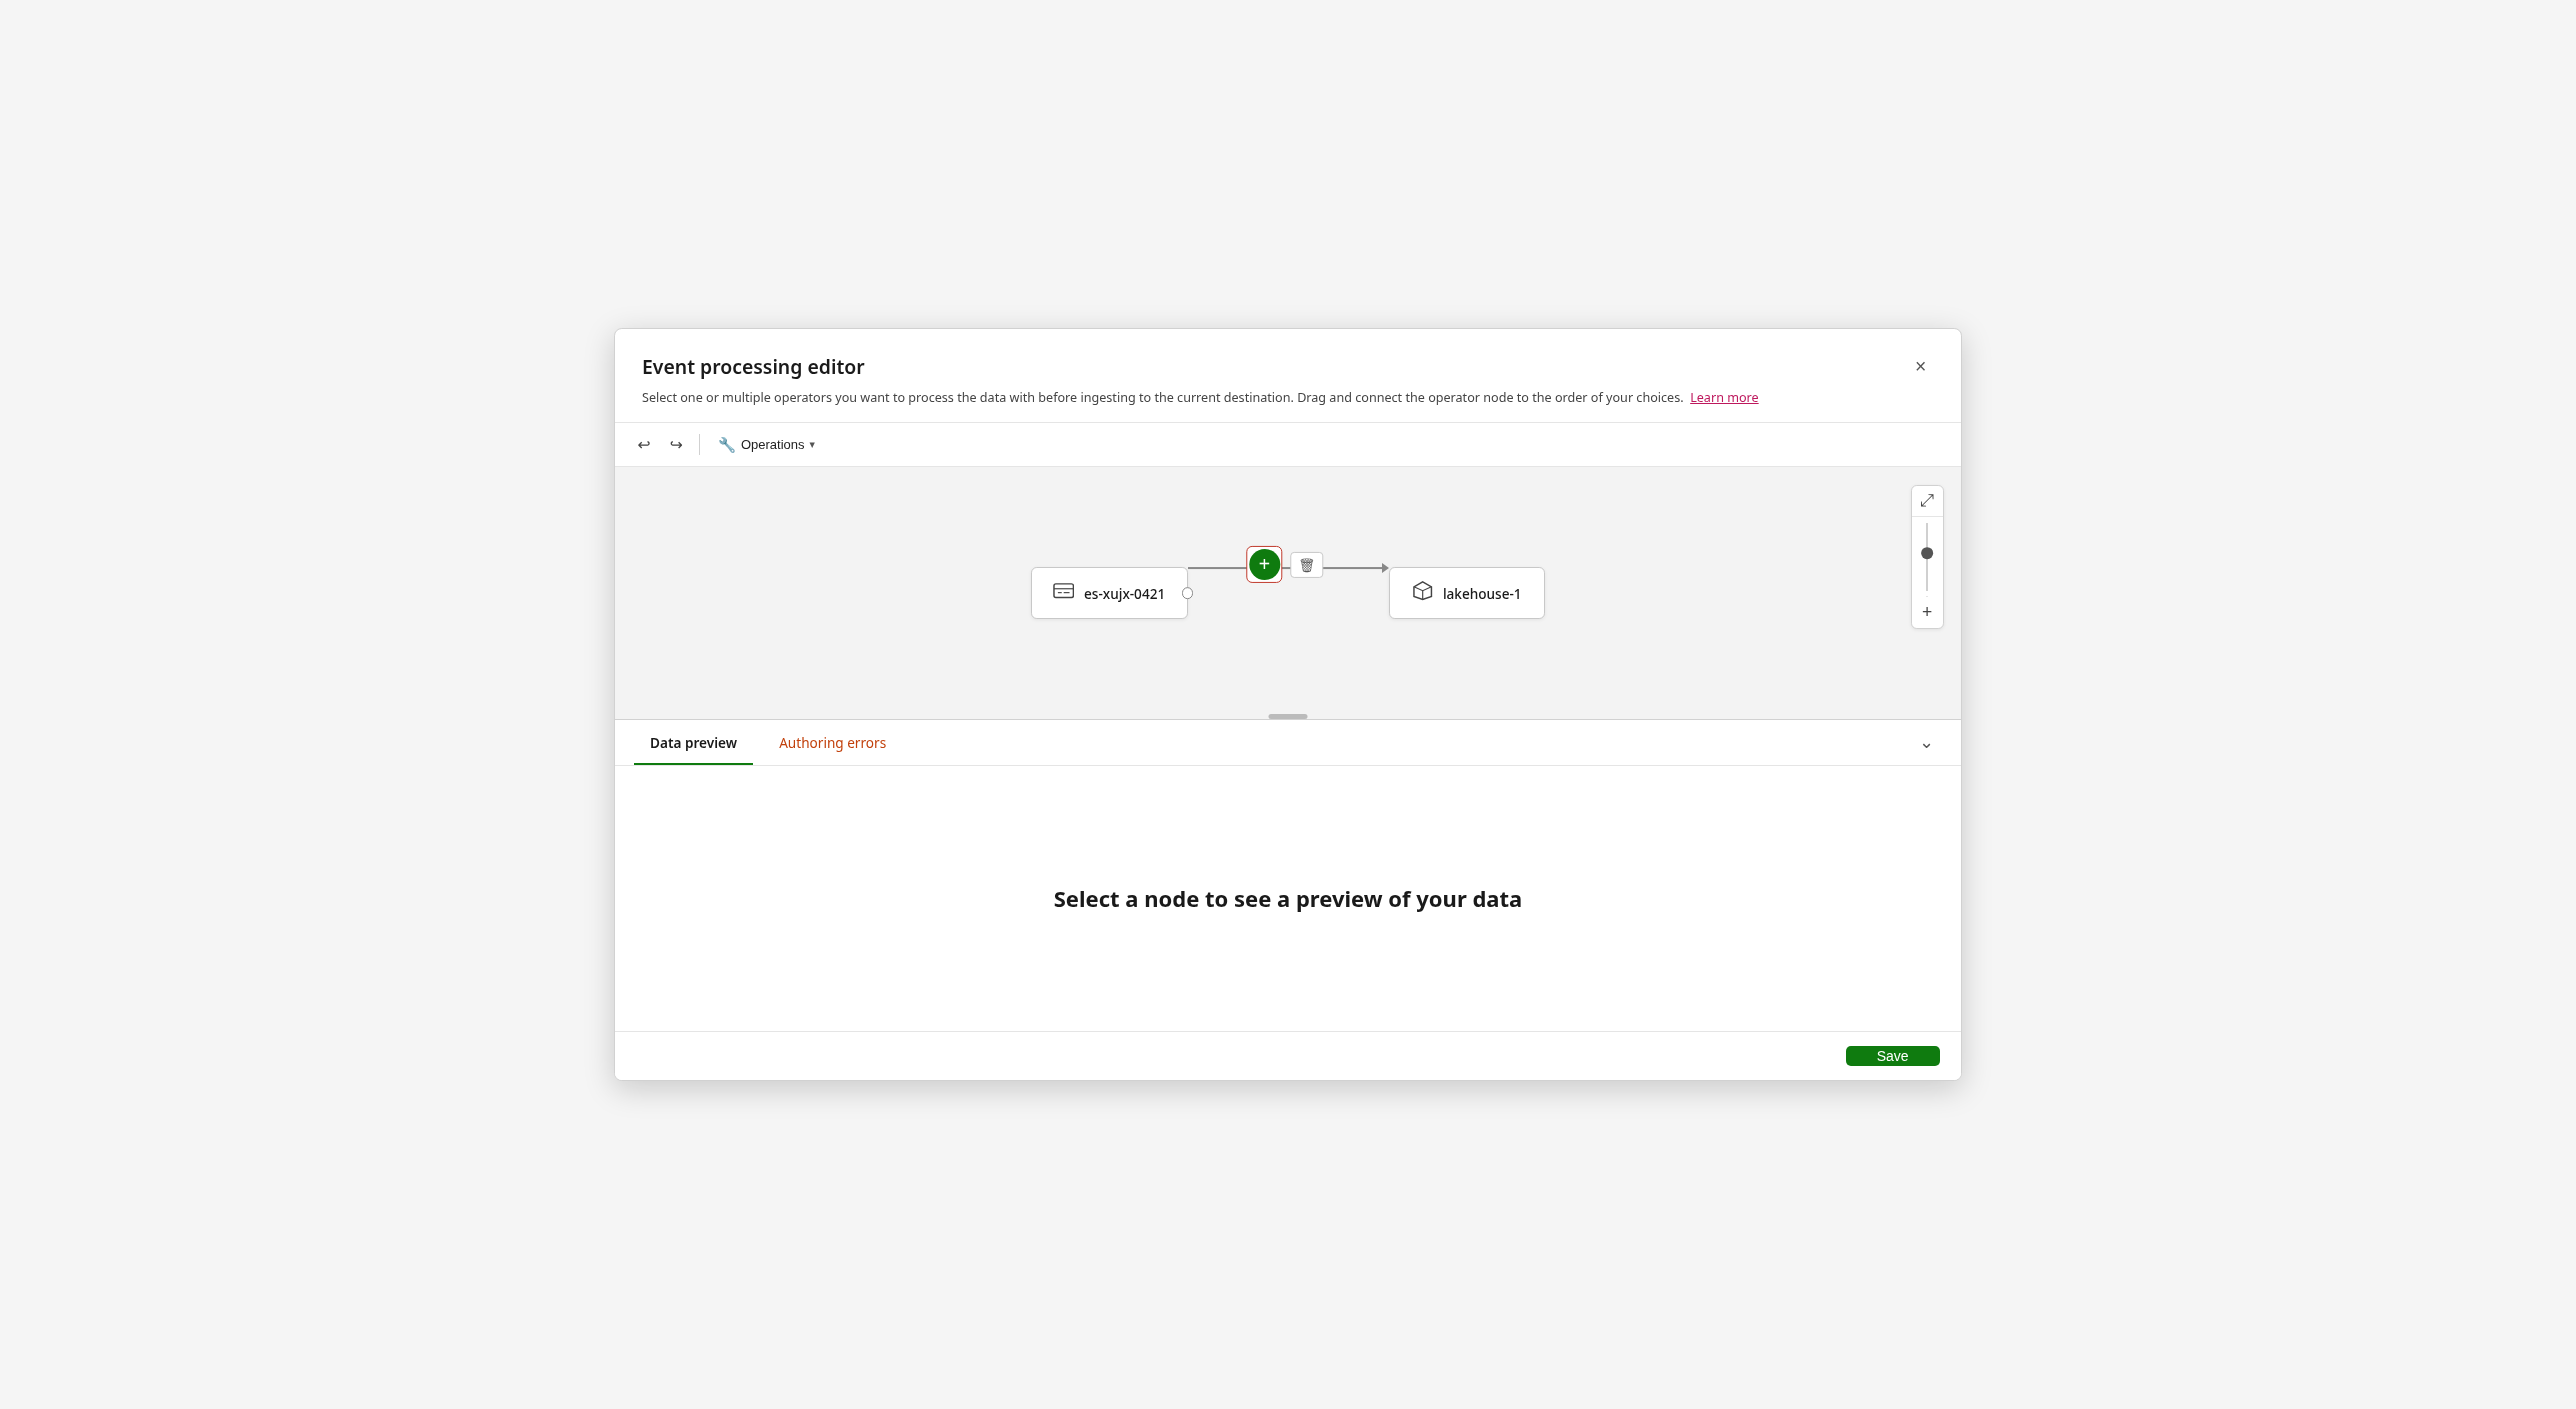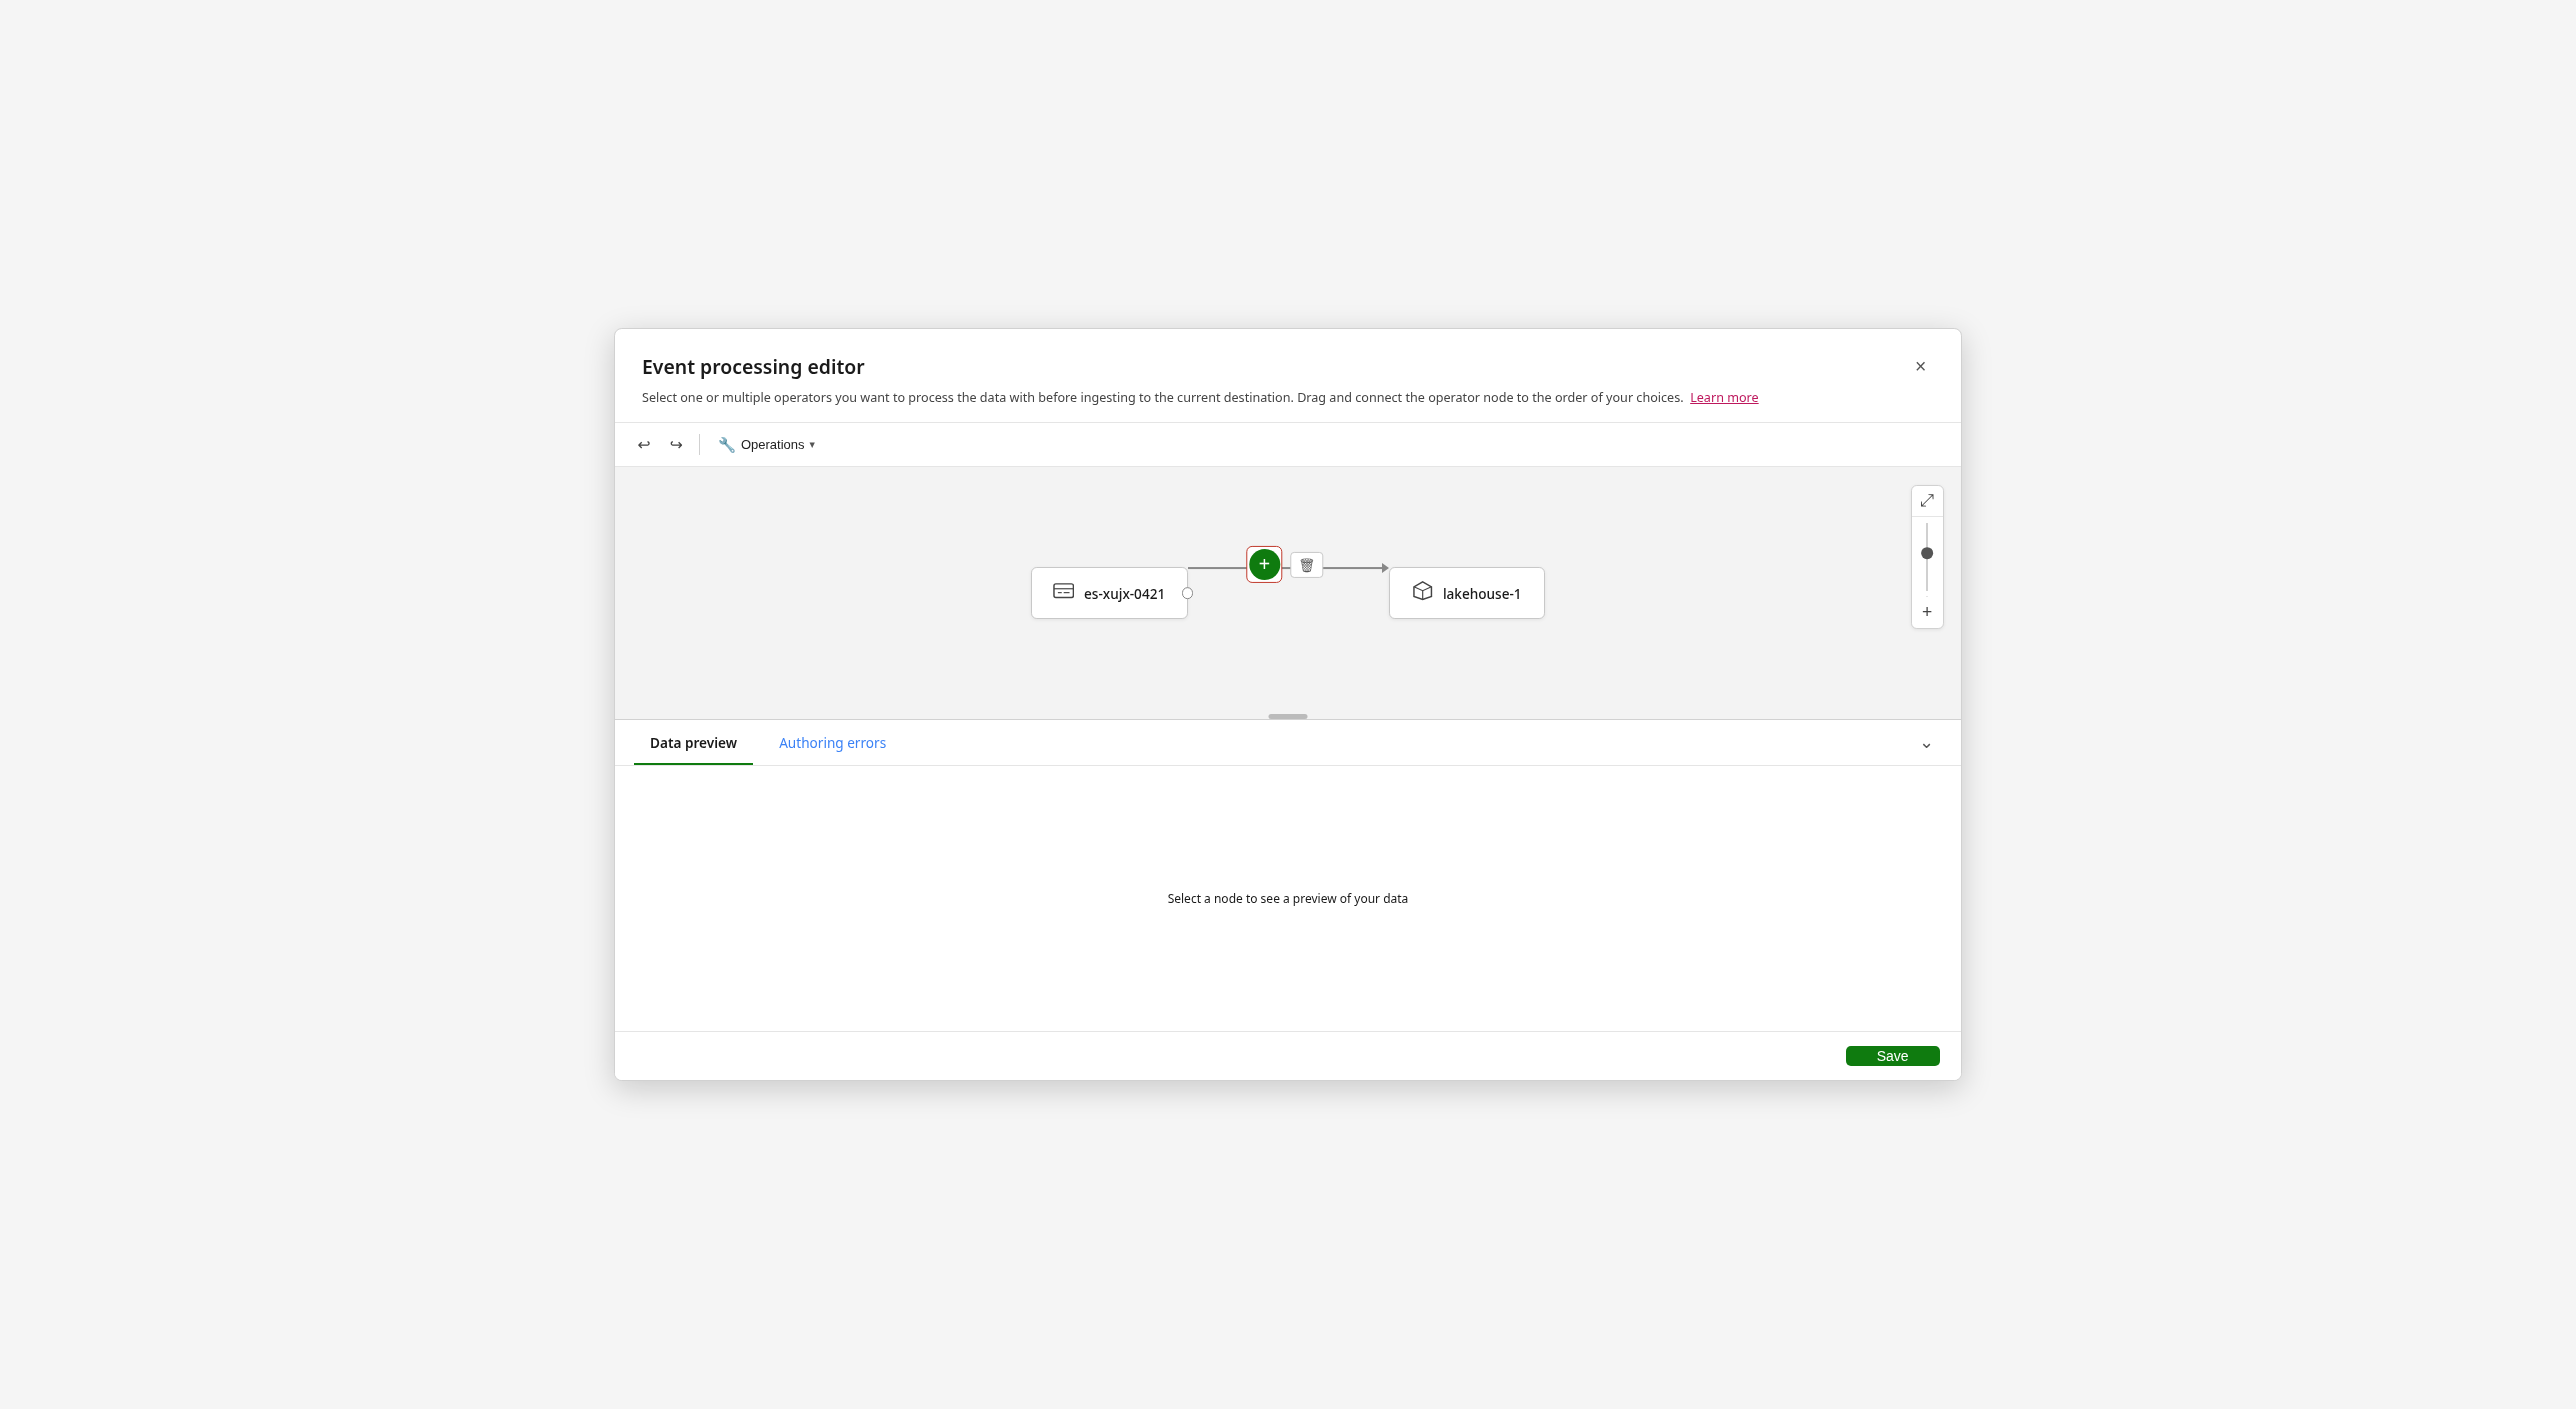--- a/index.html
+++ b/index.html
@@ -230,21 +230,21 @@
       justify-content: space-between;
     }
     .tabs {
       display: flex;
       gap: 11px;
     }
     .tab {
       padding: 12.6px 15.6px 10.7px 15.6px;
       font-size: 13.6px;
       cursor: pointer;
-      color: #3b82f6;
+      color: #c2410c;
       border-bottom: 2.9px solid transparent;
       font-weight: 400;
     }
     .tab.active {
       color: #1a1a1a;
       font-weight: 600;
       border-bottom: 2.9px solid #0f7b0f;
     }
     .collapse-btn {
       background: none;
@@ -257,22 +257,22 @@
     .empty-state {
       flex: 1;
       display: flex;
       flex-direction: column;
       align-items: center;
       justify-content: center;
       gap: 11.7px;
       padding: 39px;
     }
     .empty-title {
-      font-size: 12px;
-      font-weight: 400;
+      font-size: 22px;
+      font-weight: 700;
       color: #1a1a1a;
     }
     .empty-desc {
       font-size: 13px;
       color: #555;
       text-align: center;
       max-width: 389px;
       line-height: 1.6;
     }
     

